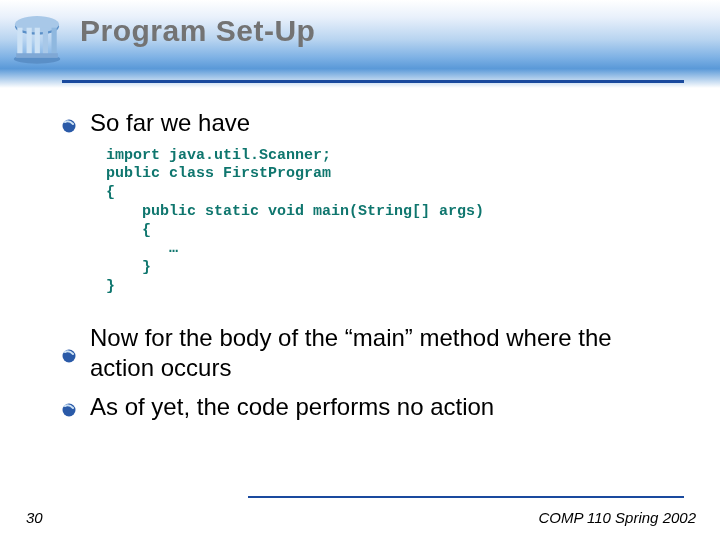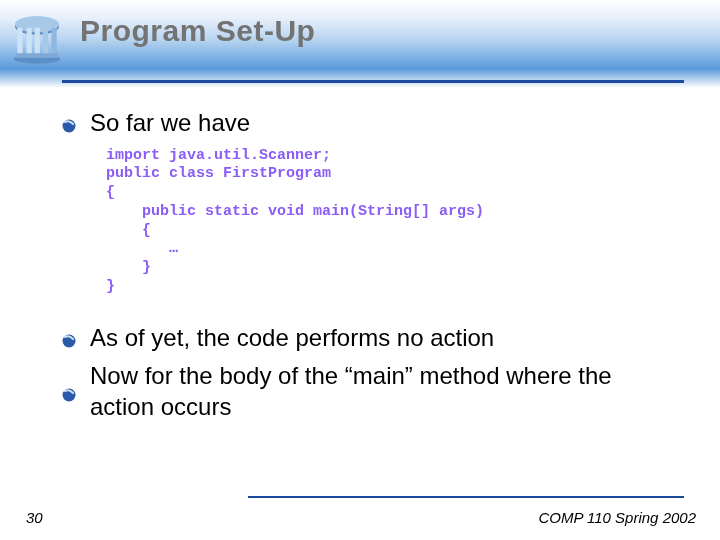--- a/index.html
+++ b/index.html
@@ -58,21 +58,21 @@
   }
   .bullet-text {
     font-size: 24px;
     color: #000;
     line-height: 1.28;
   }
   .code-block {
     font-family: "Courier New", Courier, monospace;
     font-size: 15px;
     font-weight: bold;
-    color: #8b5cf6;
+    color: #0f766e;
     white-space: pre;
     margin: 6px 0 26px 44px;
     line-height: 1.25;
   }
   .footer {
     position: absolute;
     bottom: 14px;
     left: 0; right: 0;
     height: 30px;
   }
@@ -145,31 +145,31 @@
     }
 }</div>
 
   <div class="bullet-row">
     <span class="bullet-icon">
       <svg width="14" height="14" viewBox="0 0 14 14">
         <circle cx="7" cy="7" r="6.5" fill="#2a5aa8"></circle>
         <path d="M3 3 Q7 1 11 5" stroke="#cde2f5" stroke-width="2" fill="none" stroke-linecap="round"></path>
       </svg>
     </span>
-    <span class="bullet-text">As of yet, the code performs no action</span>
+    <span class="bullet-text">Now for the body of the “main” method where the action occurs</span>
   </div>
 
   <div class="bullet-row">
     <span class="bullet-icon">
       <svg width="14" height="14" viewBox="0 0 14 14">
         <circle cx="7" cy="7" r="6.5" fill="#2a5aa8"></circle>
         <path d="M3 3 Q7 1 11 5" stroke="#cde2f5" stroke-width="2" fill="none" stroke-linecap="round"></path>
       </svg>
     </span>
-    <span class="bullet-text">Now for the body of the “main” method where the action occurs</span>
+    <span class="bullet-text">As of yet, the code performs no action</span>
   </div>
 
 </div>
 
 <div class="footer">
   <div class="footer-line"></div>
   <div class="slide-num">30</div>
   <div class="course">COMP 110 Spring 2002</div>
 </div>
 

